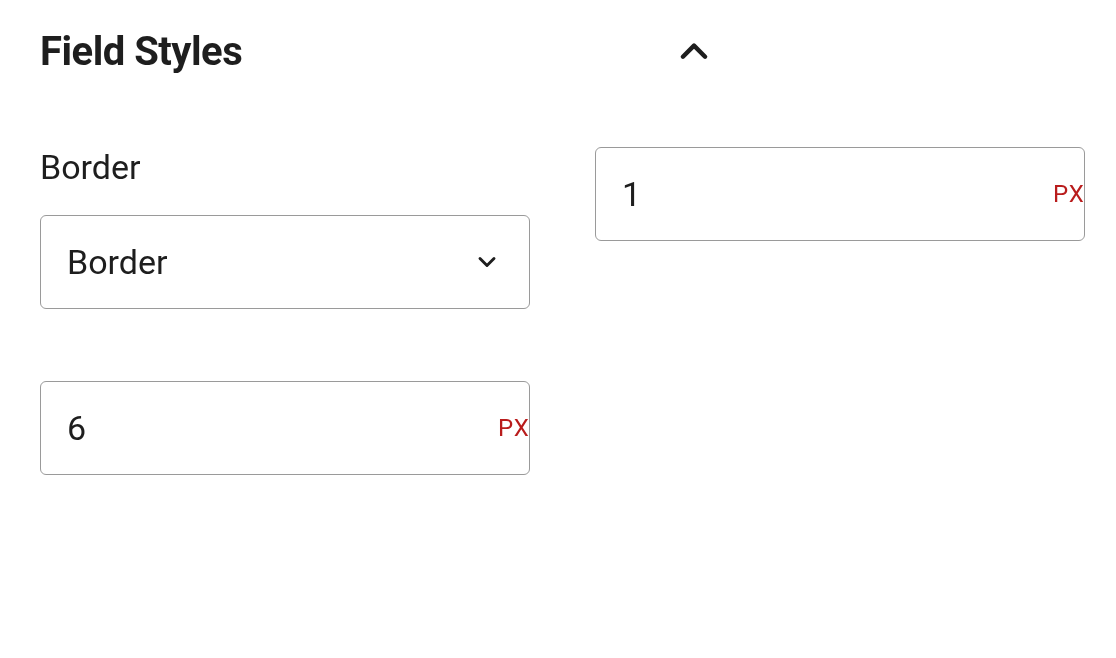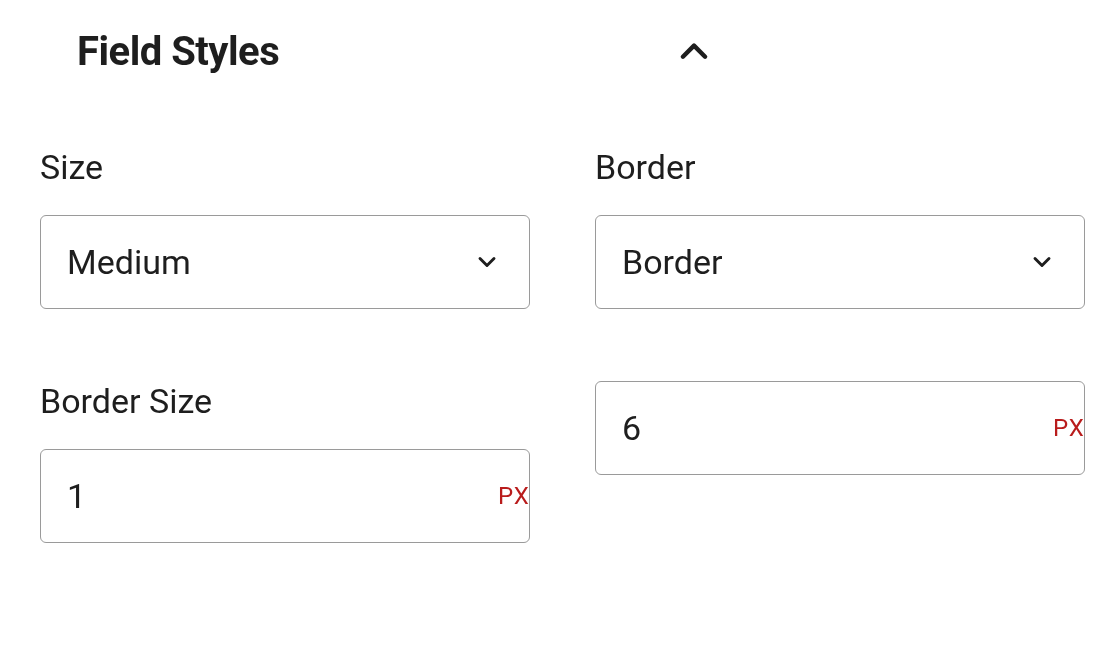--- a/index.html
+++ b/index.html
@@ -19,21 +19,20 @@
       align-items: center;
       justify-content: space-between;
       margin-bottom: 72px;
       padding-right: 360px;
     }
     .panel-title {
       font-size: 40px;
       font-weight: 700;
       color: #1e1e1e;
       letter-spacing: -0.5px;
-      margin-left: 37px;
     }
     .chevron-up {
       width: 44px;
       height: 44px;
       display: flex;
       align-items: center;
       justify-content: center;
       cursor: pointer;
     }
     .grid {
@@ -110,46 +109,34 @@
   <h2 class="panel-title">Field Styles</h2>
   <div class="chevron-up">
     <svg width="38" height="38" viewBox="0 0 24 24" fill="none" stroke="#1e1e1e" stroke-width="2.8" stroke-linecap="round" stroke-linejoin="round">
       <polyline points="5 15 12 8 19 15"></polyline>
     </svg>
   </div>
 </div>
 
 <div class="grid">
 
-  <div class="field-group">
-    <label class="field-label">Size</label>
-    <div class="select-control">
-      <span class="select-value">Medium</span>
-      <span class="select-chevron">
-        <svg width="28" height="28" viewBox="0 0 24 24" fill="none" stroke="#1e1e1e" stroke-width="2.5" stroke-linecap="round" stroke-linejoin="round">
-          <polyline points="6 9 12 15 18 9"></polyline>
-        </svg>
-      </span>
-    </div>
-  </div>
 
   <div class="field-group">
     <label class="field-label">Border</label>
     <div class="select-control">
       <span class="select-value">Border</span>
       <span class="select-chevron">
         <svg width="28" height="28" viewBox="0 0 24 24" fill="none" stroke="#1e1e1e" stroke-width="2.5" stroke-linecap="round" stroke-linejoin="round">
           <polyline points="6 9 12 15 18 9"></polyline>
         </svg>
       </span>
     </div>
   </div>
 
   <div class="field-group">
-    <label class="field-label">Border Size</label>
     <div class="input-control">
       <input type="text" class="text-input" value="1" style="">
       <span class="unit-suffix">PX</span>
     </div>
   </div>
 
   <div class="field-group">
     <div class="input-control">
       <input type="text" class="text-input" value="6" style="">
       <span class="unit-suffix">PX</span>

